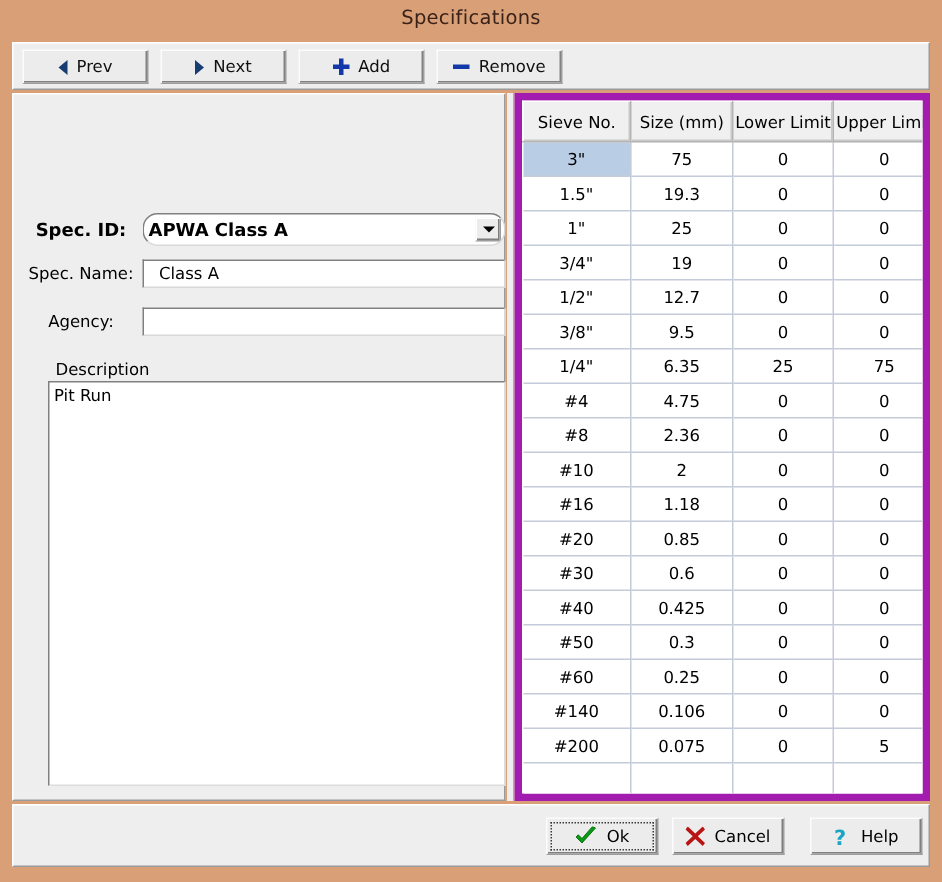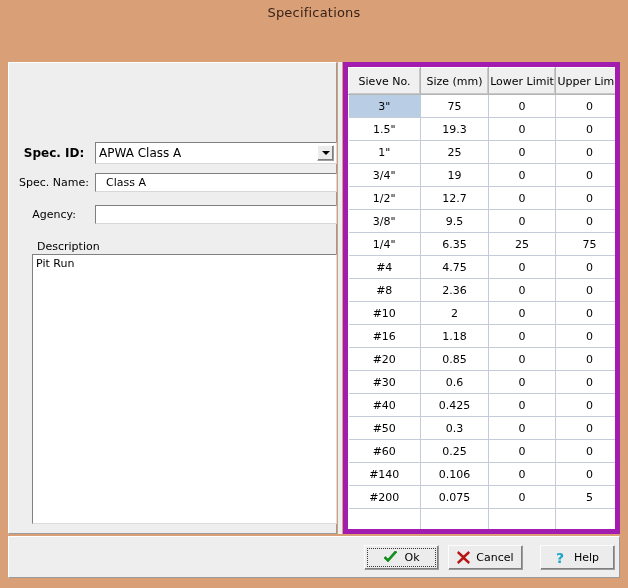--- a/index.html
+++ b/index.html
@@ -138,21 +138,21 @@
     color: #000;
     padding: 0 3px;
     display: flex;
     align-items: center;
     white-space: nowrap;
     overflow: hidden;
   }
 
   #specid-label  { left: 10px;  top: 83px; width: 70px; }
   #specid-combo  { left: 86px;  top: 79px; width: 242px; height: 22px;
-                   font-weight: normal; font-size: 12px; }
+                   font-weight: bold; font-size: 12px; border-radius: 10px; }
   #combo-arrow {
     position: absolute;
     right: 2px; top: 2px;
     width: 17px; height: 16px;
     background: #ececec;
     border: 1px solid #9d9d9d;
     border-top-color: #ffffff;
     border-left-color: #ffffff;
     box-shadow: inset -1px -1px 0 #7d7d7d;
     box-sizing: border-box;
@@ -293,20 +293,38 @@
   .x-ico    { display: block; }
   .q-ico    { display: block; }
 </style>
 </head>
 <body>
 
 <div id="window">
 
   <div id="titlebar">Specifications</div>
 
+  <div id="toolbar">
+    <div class="tbtn tbtn-prev">
+      <span class="tri-left"></span>
+      <span>Prev</span>
+    </div>
+    <div class="tbtn tbtn-next">
+      <span class="tri-right"></span>
+      <span>Next</span>
+    </div>
+    <div class="tbtn tbtn-add">
+      <span class="plus-ico"></span>
+      <span>Add</span>
+    </div>
+    <div class="tbtn tbtn-remove">
+      <span class="minus-ico"></span>
+      <span>Remove</span>
+    </div>
+  </div>
 
   <div id="client">
 
     <div id="formpanel">
 
       <div class="flabel bold" id="specid-label">Spec. ID:</div>
       <div class="finput" id="specid-combo">
         <span>APWA Class A</span>
         <span id="combo-arrow">
             <i></i>

